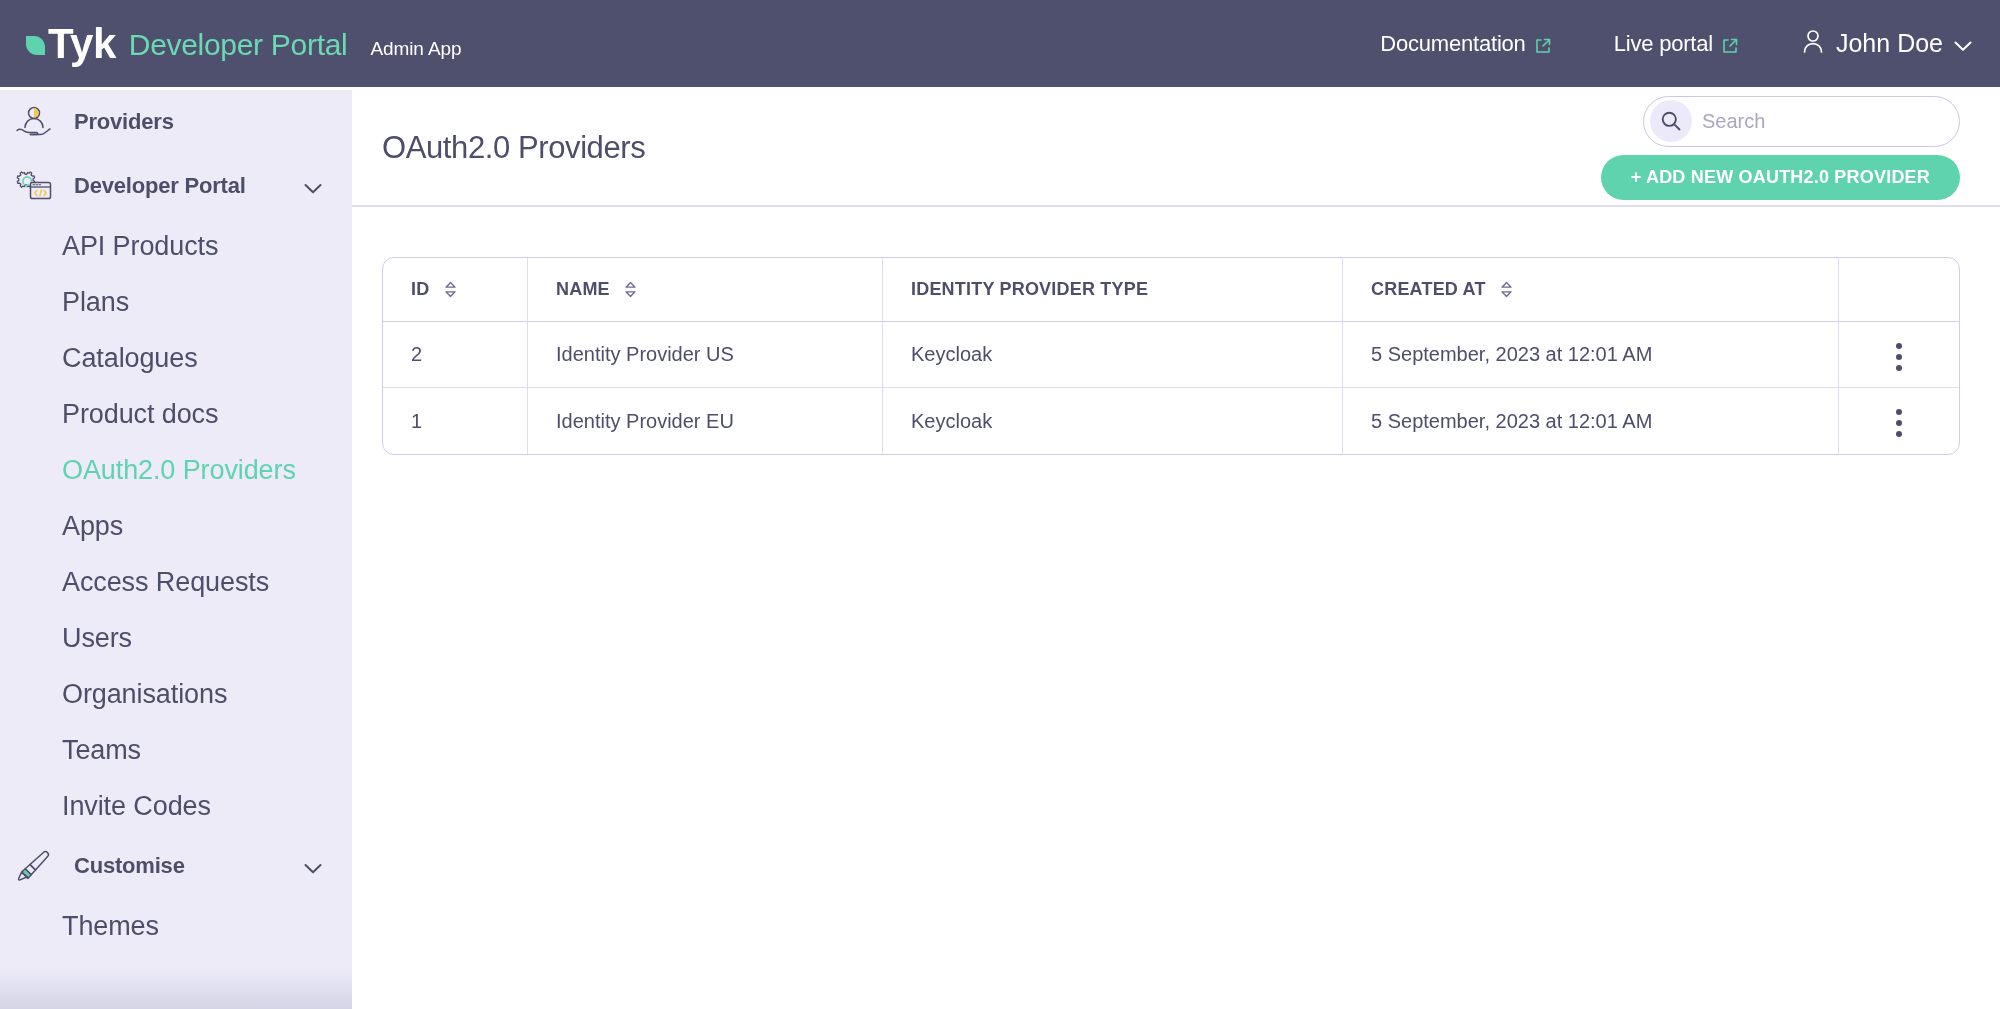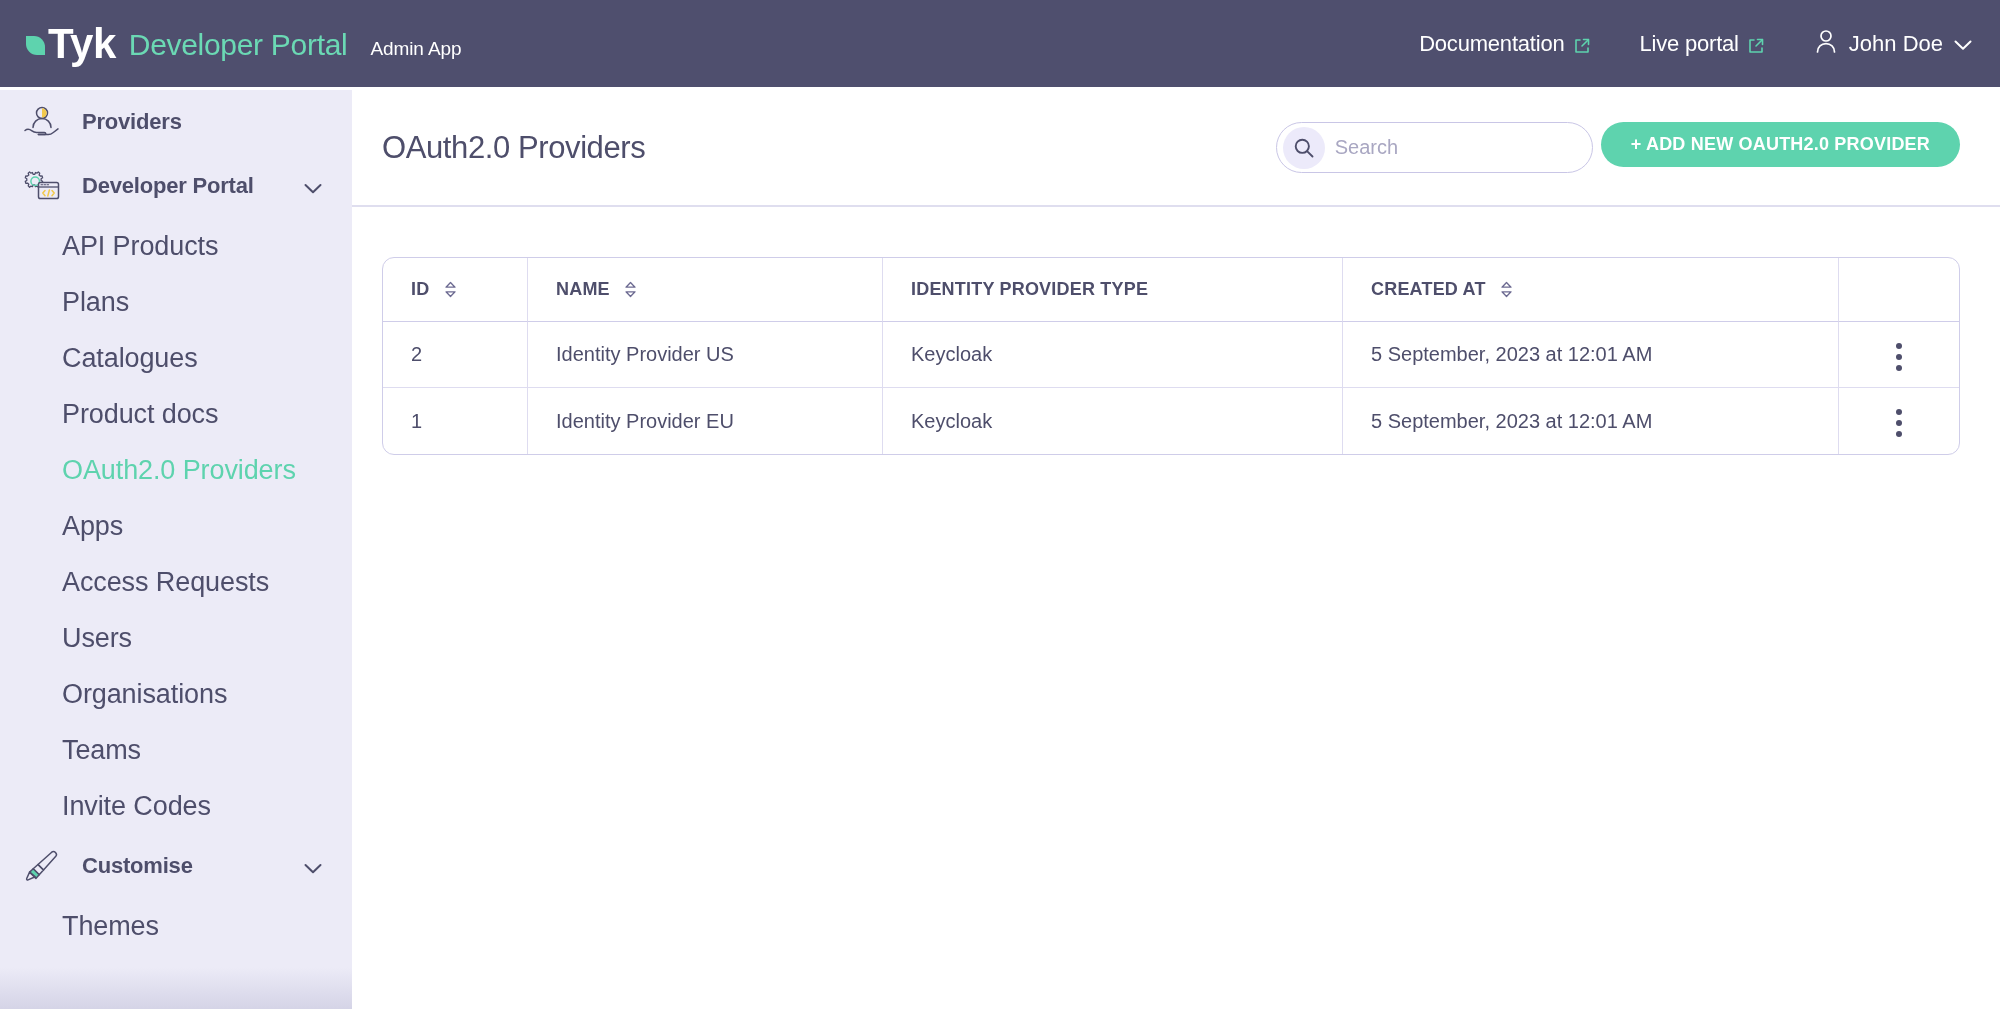--- a/index.html
+++ b/index.html
@@ -33,45 +33,44 @@
   }
   .brand-sub {
     font-size: 30px; color: #6bd9b4; font-weight: 400;
     margin-left: 13px; letter-spacing: -0.3px;
   }
   .brand-admin {
     font-size: 19px; color: #ffffff; font-weight: 400;
     margin-left: 23px; letter-spacing: -0.1px;
   }
   #nav-right {
-    margin-left: auto; display: flex; align-items: center; gap: 3px;
+    margin-left: auto; display: flex; align-items: center; gap: 16px;
   }
   .nav-link {
     display: flex; align-items: center; gap: 8px;
     color: #ffffff; font-size: 22px; text-decoration: none;
     margin-left: 46px; letter-spacing: -0.2px;
   }
   .ext-icon { display: inline-block; width: 18px; height: 18px; }
   .user-chunk {
     display: flex; align-items: center; gap: 11px;
-    margin-left: 46px; color: #fff; font-size: 22px; cursor: pointer;
+    margin-left: 46px; color: #fff; font-size: 25px; cursor: pointer;
   }
 
   
   #sidebar {
     position: absolute; top: 90px; left: 0;
     width: 352px; height: 919px;
     background: #ecebf7;
     overflow: hidden;
   }
   .side-group {
     display: flex; align-items: center;
     height: 64px; padding-left: 14px; cursor: pointer;
     position: relative;
-    margin-left: 8px;
   }
   .side-group .g-icon {
     width: 40px; height: 40px; flex: 0 0 40px;
     display: flex; align-items: center; justify-content: center;
   }
   .side-group .g-label {
     font-size: 22px; font-weight: 700; color: #4e4e6b;
     margin-left: 20px; letter-spacing: -0.2px;
   }
   .side-group .g-chev {
@@ -101,21 +100,21 @@
   #page-head {
     position: relative; height: 117px;
     border-bottom: 2px solid #dfdeef;
     display: flex; align-items: center;
     padding: 0 40px 0 30px;
   }
   #page-title {
     font-size: 31px; color: #4e4e6b; font-weight: 400;
     letter-spacing: -0.4px;
   }
-  #head-right { margin-left: auto; display: flex; align-items: flex-start; gap: 8px; }
+  #head-right { margin-left: auto; display: flex; align-items: flex-end; gap: 8px; flex-direction: column; }
   #search-box {
     width: 317px; height: 51px;
     border: 1.5px solid #c9c6e6; border-radius: 26px;
     background: #fff; display: flex; align-items: center;
     padding-left: 6px; cursor: text;
   }
   #search-circle {
     width: 42px; height: 42px; border-radius: 50%;
     background: #eceafa;
     display: flex; align-items: center; justify-content: center;

